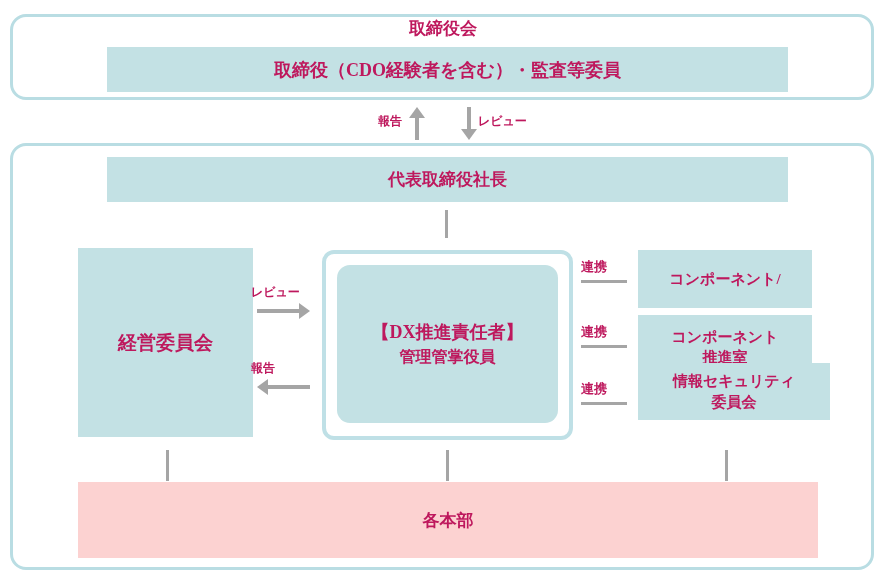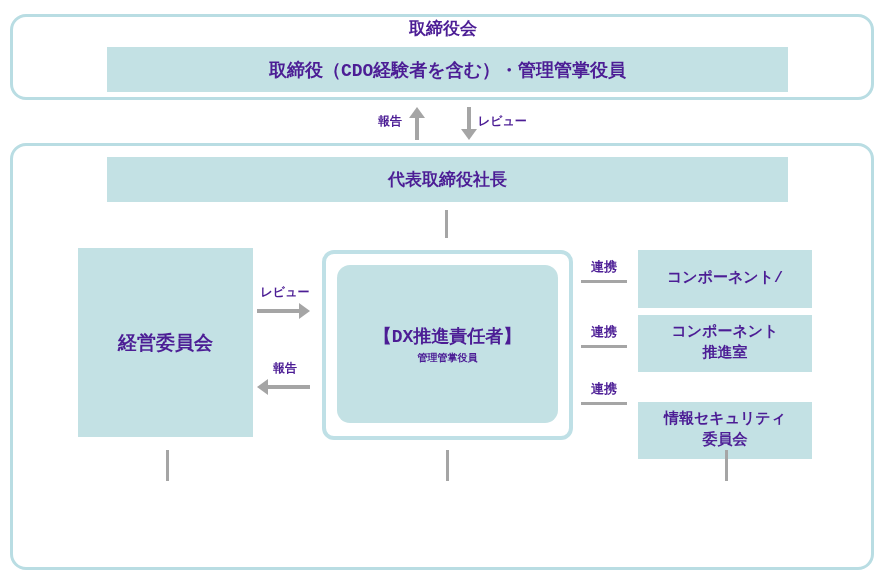--- a/index.html
+++ b/index.html
@@ -1,19 +1,19 @@
 <!DOCTYPE html>
 <html><head>
 <meta charset="utf-8">
 <style>
   html,body{margin:0;padding:0;background:#ffffff;}
   *{box-sizing:border-box;}
   .page{
     position:relative;width:886px;height:577px;background:#ffffff;
-    font-family:Liberation Mono, monospace;color:#4c1d95;
+    font-family:Liberation Serif, serif;color:#be185d;
     overflow:hidden;
   }
   .frame{
     position:absolute;background:#ffffff;border:3px solid #b9dde3;border-radius:16px;
   }
   .dx-frame{
     position:absolute;background:#ffffff;border:4px solid #bfe0e6;border-radius:12px;
   }
   .teal{
     position:absolute;background:#c3e1e4;display:flex;flex-direction:column;
@@ -42,34 +42,34 @@
     border-top:11px solid #a5a5a5;}
   
   .arrow-h{position:absolute;height:16px;display:flex;align-items:center;}
   .arrow-h .stem{flex:1;height:4px;background:#a5a5a5;}
   .arrow-h .head-right{width:0;height:0;
     border-top:8px solid transparent;border-bottom:8px solid transparent;
     border-left:11px solid #a5a5a5;}
   .arrow-h .head-left{width:0;height:0;
     border-top:8px solid transparent;border-bottom:8px solid transparent;
     border-right:11px solid #a5a5a5;}
-  .center-lbl{text-align:center;}
+  .center-lbl{text-align:left;}
   .dx-line1{font-size:18px;font-weight:bold;}
-  .dx-line2{font-size:10px;font-weight:bold;margin-top:3px;}
+  .dx-line2{font-size:16px;font-weight:bold;margin-top:3px;}
   .rb-line{display:block;font-size:15px;line-height:1.35;}
 </style>
 </head>
 <body>
 
 <div class="page">
 
   <div class="frame" style="left:10px;top:14px;width:864px;height:86px;"></div>
   <div class="sec-title" style="top:17px;">取締役会</div>
   <div class="teal" style="left:107px;top:47px;width:681px;height:45px;font-size:18px;">
-    <span>取締役（CDO経験者を含む）・管理管掌役員</span>
+    <span>取締役（CDO経験者を含む）・監査等委員</span>
   </div>
 
   <div class="lbl lbl14" style="left:340px;top:113px;width:62px;text-align:right;">報告</div>
   <div class="arrow-v" style="left:409px;top:107px;">
     <div class="head-up"></div>
     <div class="stem"></div>
   </div>
   <div class="arrow-v" style="left:461px;top:107px;">
     <div class="stem"></div>
     <div class="head-down"></div>
@@ -107,27 +107,30 @@
   <div class="lbl center-lbl" style="left:581px;top:258px;width:46px;">連携</div>
   <div class="hline" style="left:581px;top:280px;width:46px;"></div>
   <div class="lbl center-lbl" style="left:581px;top:323px;width:46px;">連携</div>
   <div class="hline" style="left:581px;top:345px;width:46px;"></div>
   <div class="lbl center-lbl" style="left:581px;top:380px;width:46px;">連携</div>
   <div class="hline" style="left:581px;top:402px;width:46px;"></div>
 
   <div class="teal" style="left:638px;top:250px;width:174px;height:58px;">
     <span class="rb-line">コンポーネント/</span>
   </div>
-  <div class="teal" style="left:638px;top:315px;width:174px;height:57px;">
+  <div class="teal" style="left:638px;top:315px;width:174px;height:64px;">
     <span class="rb-line">コンポーネント</span>
     <span class="rb-line">推進室</span>
   </div>
-  <div class="teal" style="left:638px;top:402px;width:174px;height:57px;">
+  <div class="teal" style="left:638px;top:363px;width:192px;height:57px;">
     <span class="rb-line">情報セキュリティ</span>
     <span class="rb-line">委員会</span>
   </div>
 
   <div class="vline" style="left:166px;top:450px;height:31px;"></div>
   <div class="vline" style="left:446px;top:450px;height:31px;"></div>
   <div class="vline" style="left:725px;top:450px;height:31px;"></div>
 
+  <div class="pink" style="left:78px;top:482px;width:740px;height:76px;font-size:17px;">
+    <span>各本部</span>
+  </div>
 
 </div>
 
 </body></html>

